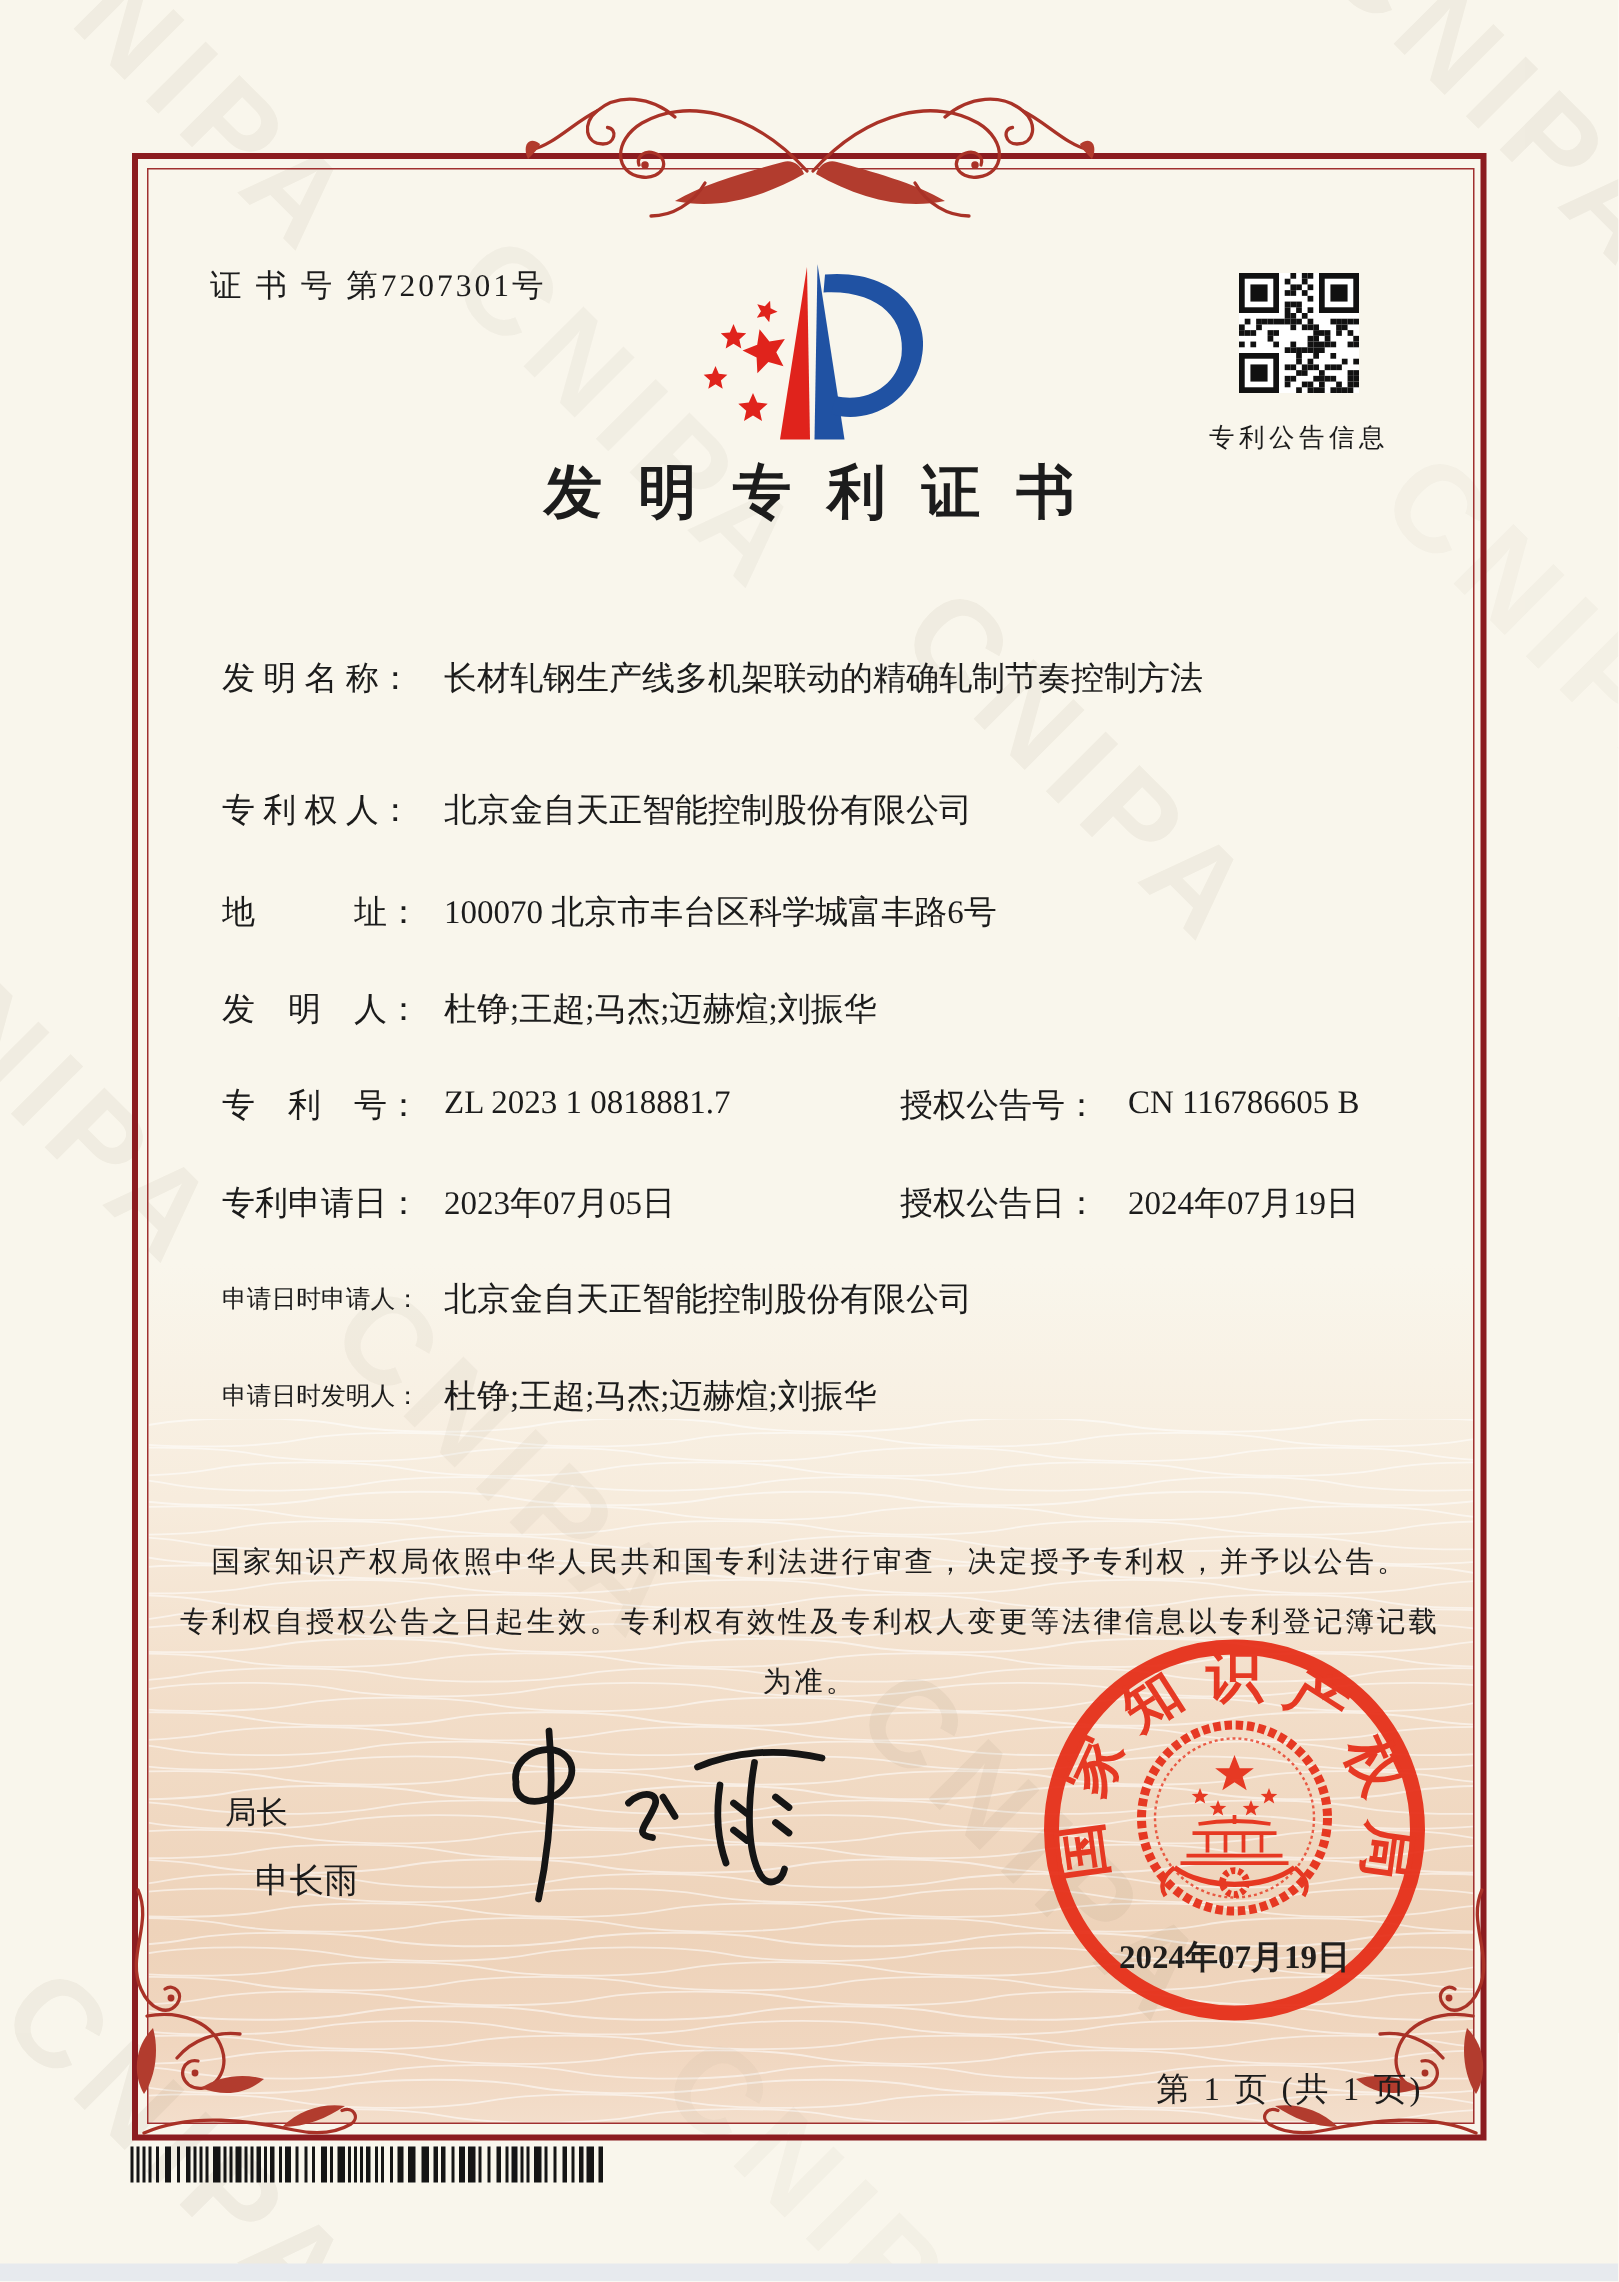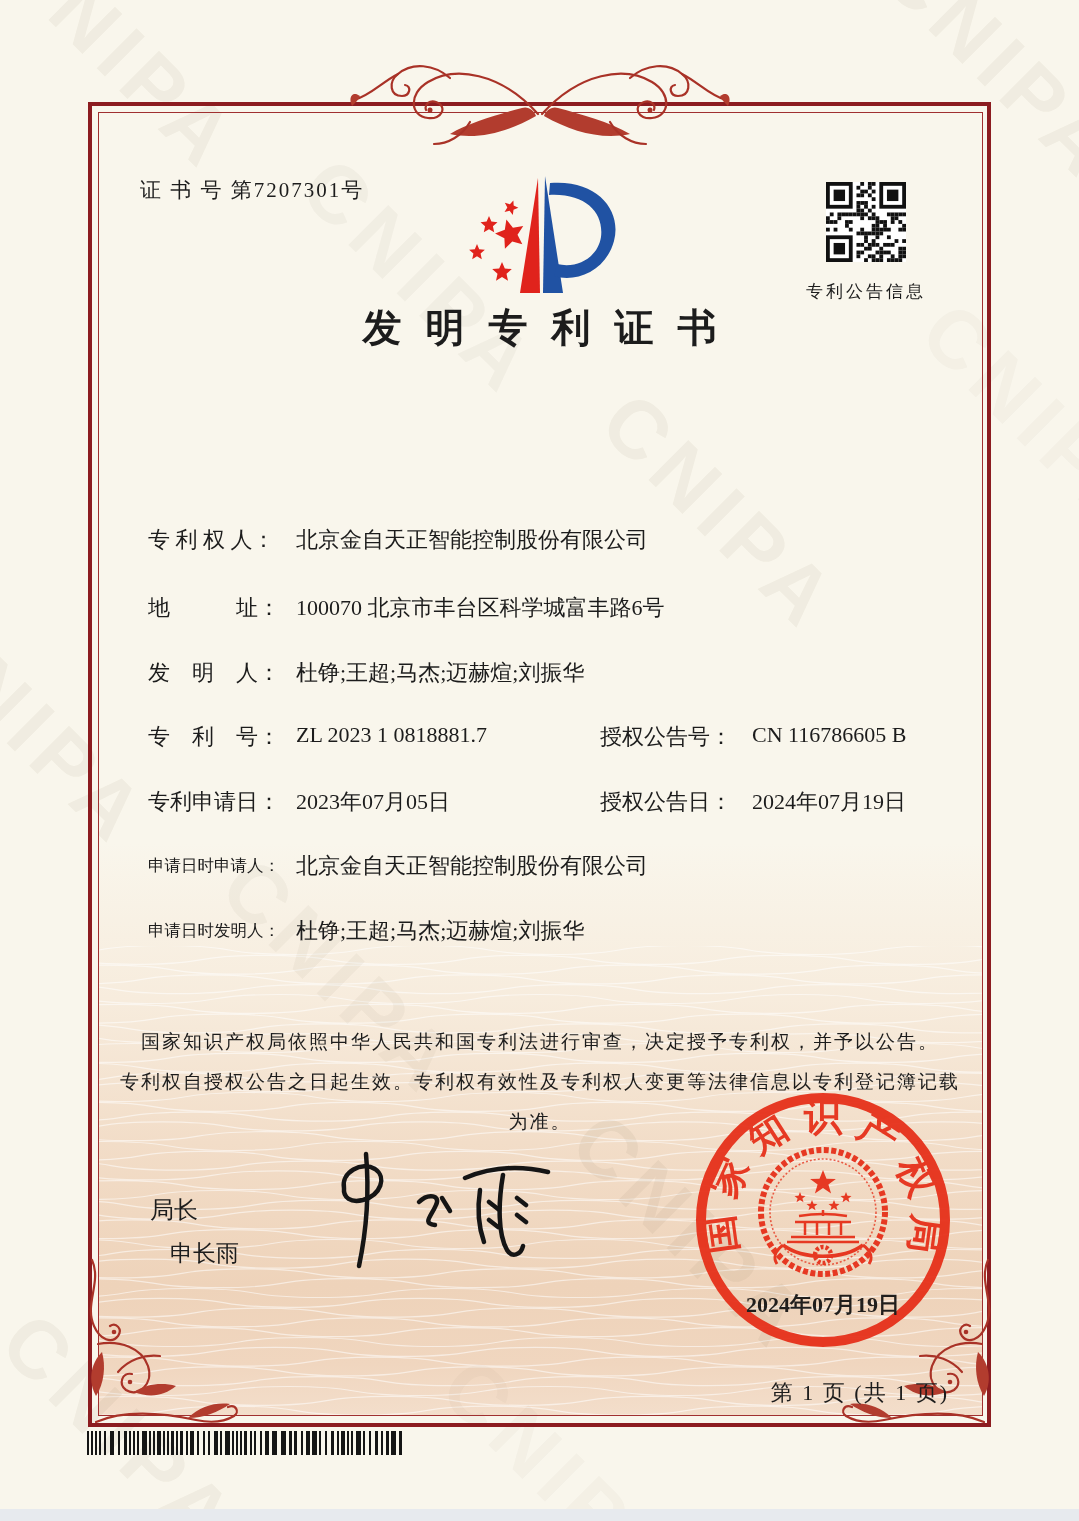--- a/index.html
+++ b/index.html
@@ -38,21 +38,21 @@
   .row{position:absolute;left:0;width:1079px;height:30px;font-size:22px;z-index:4;}
   .rl{position:absolute;left:148px;white-space:nowrap;}
   .rv{position:absolute;left:296px;white-space:nowrap;}
   .rl2{position:absolute;left:600px;white-space:nowrap;}
   .rv2{position:absolute;left:752px;white-space:nowrap;}
   .row.small .rl{font-size:16.5px;padding-top:4px;}
   
   .legal{position:absolute;left:120px;top:1022px;width:840px;z-index:4;
       font-size:19px;letter-spacing:2px;line-height:40px;text-align:center;}
   
-  .signer-title{position:absolute;left:150px;top:1194px;font-size:24px;z-index:4;
+  .signer-title{position:absolute;left:150px;top:1194px;font-size:21px;z-index:4;
       font-family:"Liberation Sans",sans-serif;}
   .signer-name{position:absolute;left:150px;top:1238px;font-size:23px;z-index:4;
       font-family:"Liberation Sans",sans-serif;margin-left:20px;}
   .signature{position:absolute;left:322px;top:1148px;z-index:4;}
   
   .seal{position:absolute;left:673px;top:1070px;z-index:6;opacity:.93;}
   .seal text{font-family:"Liberation Serif",serif;}
   
   .footer-page{position:absolute;left:0;top:1378px;width:949px;text-align:right;
       font-size:22px;letter-spacing:2px;z-index:4;}
@@ -315,20 +315,24 @@
         <rect x="60.95238095238095" y="76.19047619047619" width="3.8095238095238093" height="3.8095238095238093" fill="#111"></rect>
         <rect x="64.76190476190476" y="76.19047619047619" width="3.8095238095238093" height="3.8095238095238093" fill="#111"></rect>
         <rect x="68.57142857142857" y="76.19047619047619" width="3.8095238095238093" height="3.8095238095238093" fill="#111"></rect>
         <rect x="72.38095238095238" y="76.19047619047619" width="3.8095238095238093" height="3.8095238095238093" fill="#111"></rect>
       </svg>
     <div class="qr-caption">专利公告信息</div>
   </div>
 
   <div class="title">发明专利证书</div>
 
+  <div class="row" style="top:437px">
+    <span class="rl">发 明 名 称：</span>
+    <span class="rv">长材轧钢生产线多机架联动的精确轧制节奏控制方法</span>
+  </div>
   <div class="row" style="top:525px">
     <span class="rl">专 利 权 人：</span>
     <span class="rv">北京金自天正智能控制股份有限公司</span>
   </div>
   <div class="row" style="top:593px">
     <span class="rl">地　　　址：</span>
     <span class="rv">100070 北京市丰台区科学城富丰路6号</span>
   </div>
   <div class="row" style="top:658px">
     <span class="rl">发　明　人：</span>

